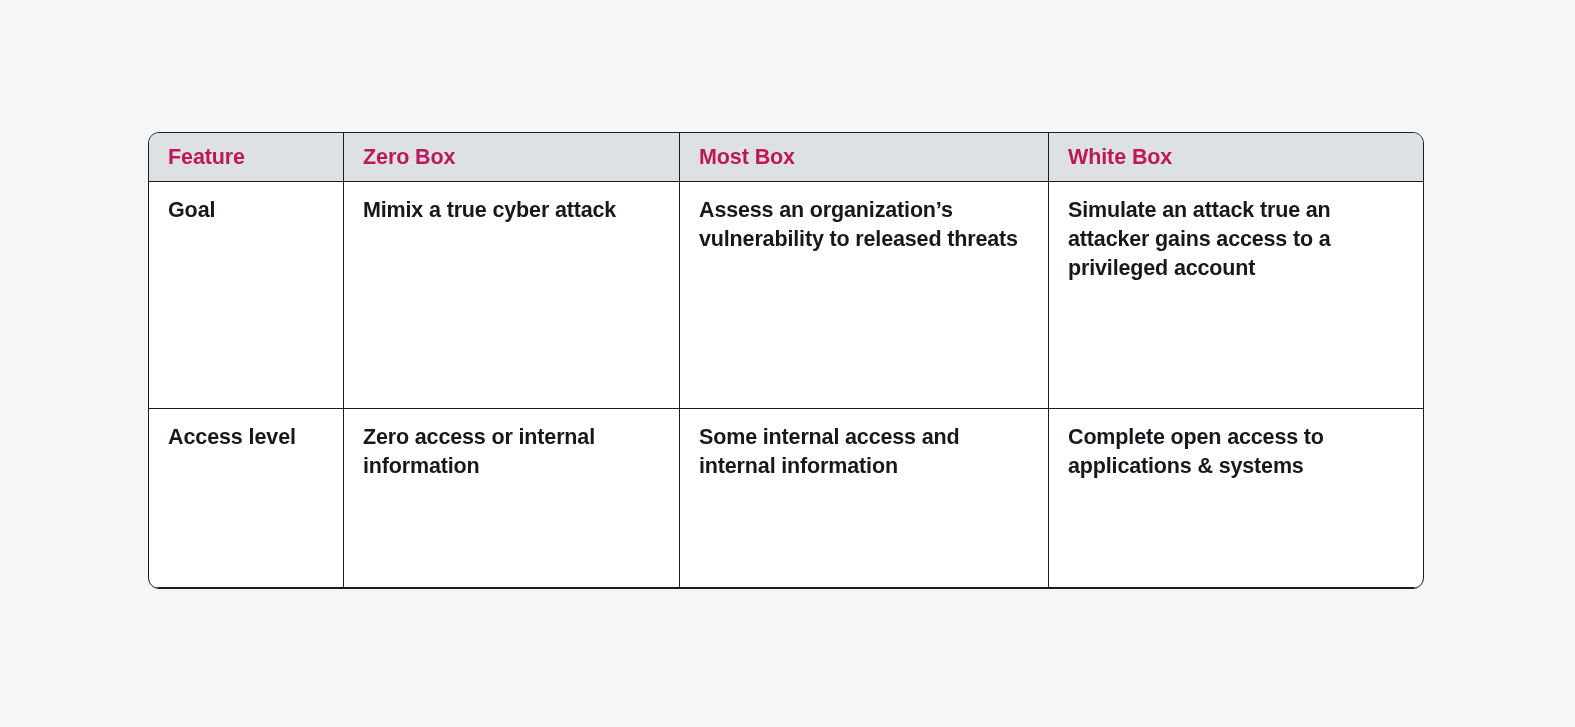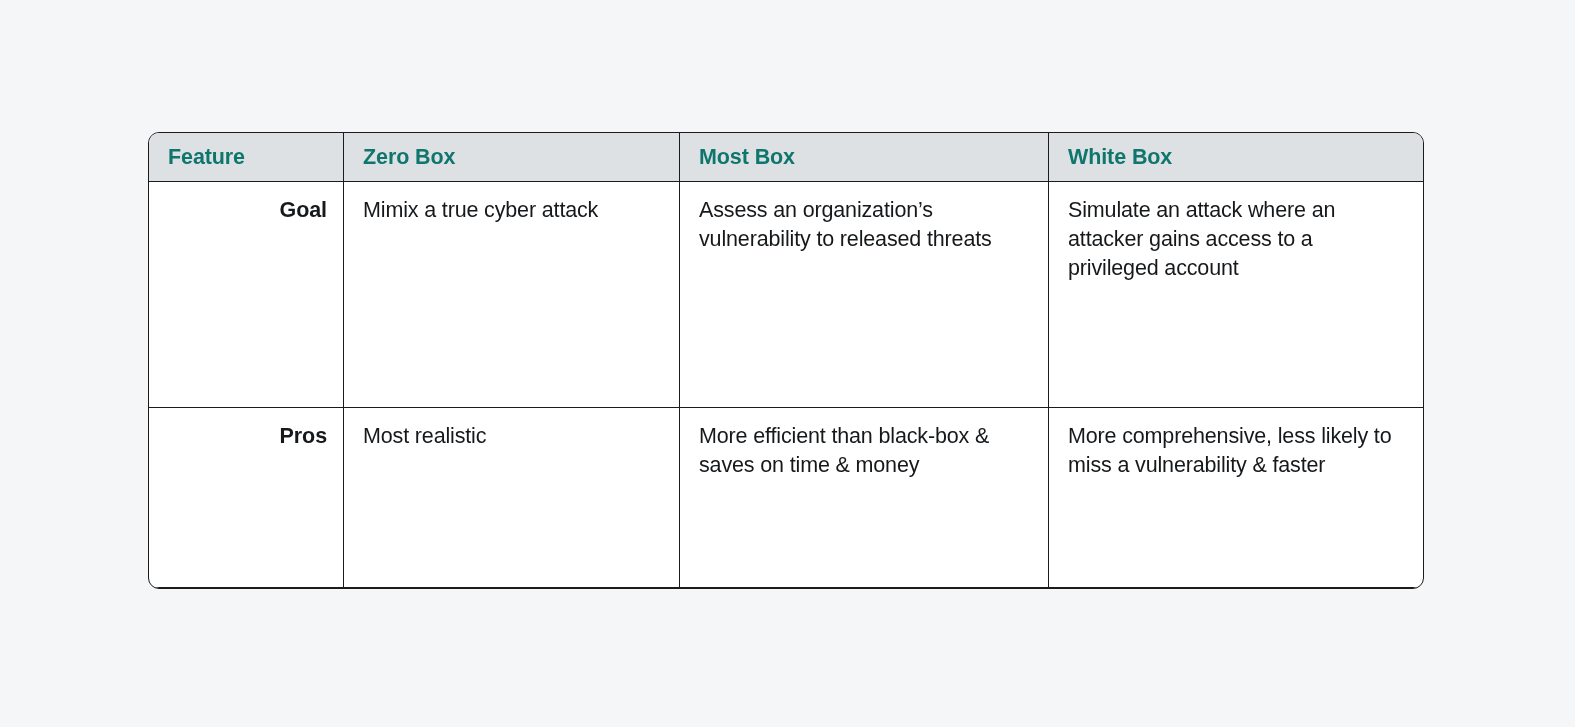--- a/index.html
+++ b/index.html
@@ -45,53 +45,52 @@
   table.compare col.c-feature { width: 195px; }
   table.compare col.c-black   { width: 336px; }
   table.compare col.c-grey    { width: 369px; }
   table.compare col.c-white   { width: 374px; }
 
   
   thead th {
     background: #dee1e3;
     font-size: 21.5px;
     font-weight: bold;
-    color: #0f766e;
+    color: #be185d;
     text-align: left;
     vertical-align: middle;
     padding: 0 0 0 19px;
     height: 48px;
     border-bottom: 1.6px solid #1b1b1b;
     border-right: 1.4px solid #1b1b1b;
     letter-spacing: -0.1px;
   }
   thead th.last-col {
     border-right: none;
   }
 
   
   tbody td {
     font-size: 21.5px;
-    font-weight: normal;
+    font-weight: bold;
     color: #16191c;
     text-align: left;
     vertical-align: top;
     padding: 14px 16px 14px 19px;
     border-right: 1.4px solid #1b1b1b;
     border-bottom: 1.4px solid #1b1b1b;
     line-height: 29px;
     letter-spacing: -0.15px;
   }
   tbody td.last-col { border-right: none; }
   tbody tr.last-row td { border-bottom: none; }
 
   tbody td.feature-cell {
     font-weight: bold;
     letter-spacing: -0.1px;
-    text-align: right;
   }
 
   tbody tr.row-goal   td { height: 102px; }
   tbody tr.row-access td { height: 74px; }
   tbody tr.row-pros   td { height: 75px; }
   tbody tr.row-cons   td { height: 100px; }
 </style>
 </head>
 <body>
 
@@ -113,28 +112,28 @@
           <th>Most Box</th>
           <th class="last-col">White Box</th>
         </tr>
       </thead>
 
       <tbody>
         <tr class="row-goal">
           <td class="feature-cell">Goal</td>
           <td>Mimix a true cyber attack</td>
           <td>Assess an organization’s vulnerability to released threats</td>
-          <td class="last-col">Simulate an attack where an attacker gains access to a privileged account</td>
+          <td class="last-col">Simulate an attack true an attacker gains access to a privileged account</td>
         </tr>
 
+        <tr class="row-access">
+          <td class="feature-cell">Access level</td>
+          <td>Zero access or internal information</td>
+          <td>Some internal access and internal information</td>
+          <td class="last-col">Complete open access to applications &amp; systems</td>
+        </tr>
 
-        <tr class="row-pros">
-          <td class="feature-cell">Pros</td>
-          <td>Most realistic</td>
-          <td>More efficient than black-box &amp; saves on time &amp; money</td>
-          <td class="last-col">More comprehensive, less likely to miss a vulnerability &amp; faster</td>
-        </tr>
 
       </tbody>
     </table>
   </div>
 
 </div>
 
 </body></html>

